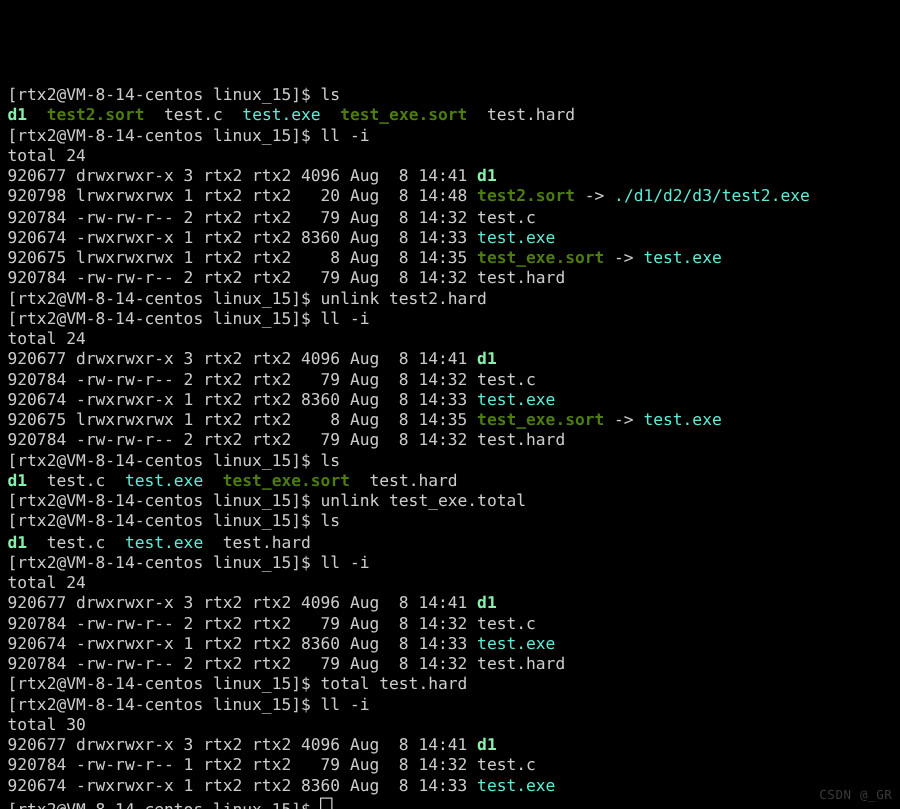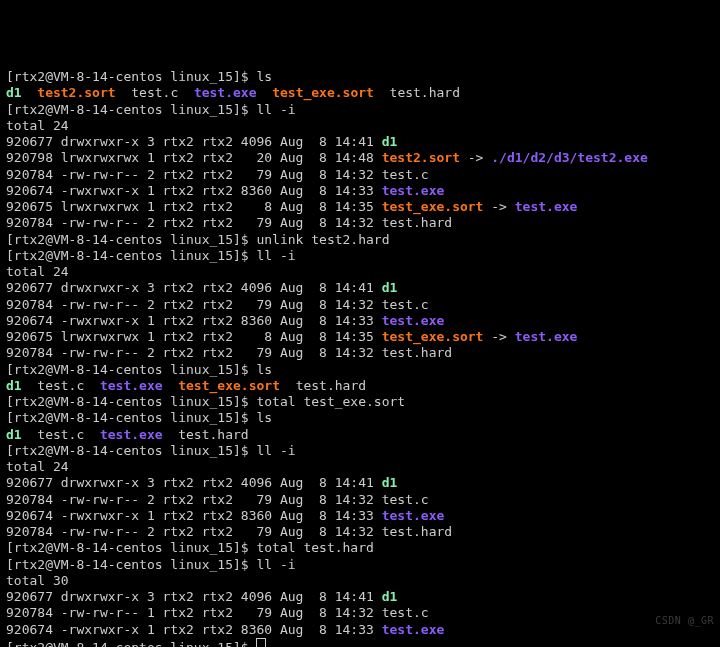--- a/index.html
+++ b/index.html
@@ -8,31 +8,31 @@
     background: #000;
     color: #ccc;
     font-family: "DejaVu Sans Mono", "Consolas", monospace;
     font-size: 13px;
     line-height: 1.25;
     white-space: pre;
     width: 720px;
     box-sizing: border-box;
   }
   .dir { color: #86efac; font-weight: bold; }
-  .exe { color: #8b5cf6; font-weight: bold; }
-  .sym { color: #f97316; font-weight: bold; }
+  .exe { color: #5eead4; font-weight: normal; }
+  .sym { color: #4d7c0f; font-weight: bold; }
   .cursor {
     display: inline-block;
     width: 8px; height: 14px;
     border: 1px solid #ccc;
     vertical-align: -2px;
   }
   .wm {
     position: fixed;
-    bottom: 20px; right: 6px;
+    bottom: 4px; right: 6px;
     color: #3a3a3a;
     font-size: 10px;
     letter-spacing: 0.5px;
   }
 </style>
 </head>
 <body>
 
 
 
@@ -49,21 +49,21 @@
 <span>[rtx2@VM-8-14-centos linux_15]$ </span><span>unlink test2.hard</span>
 <span>[rtx2@VM-8-14-centos linux_15]$ </span><span>ll -i</span>
 <span>total 24</span>
 920677 drwxrwxr-x 3 rtx2 rtx2 4096 Aug  8 14:41 <span class="dir">d1</span>
 920784 -rw-rw-r-- 2 rtx2 rtx2   79 Aug  8 14:32 <span>test.c</span>
 920674 -rwxrwxr-x 1 rtx2 rtx2 8360 Aug  8 14:33 <span class="exe">test.exe</span>
 920675 lrwxrwxrwx 1 rtx2 rtx2    8 Aug  8 14:35 <span class="sym">test_exe.sort</span> -&gt; <span class="exe">test.exe</span>
 920784 -rw-rw-r-- 2 rtx2 rtx2   79 Aug  8 14:32 <span>test.hard</span>
 <span>[rtx2@VM-8-14-centos linux_15]$ </span><span>ls</span>
 <span class="dir">d1</span>  <span>test.c</span>  <span class="exe">test.exe</span>  <span class="sym">test_exe.sort</span>  <span>test.hard</span>
-<span>[rtx2@VM-8-14-centos linux_15]$ </span><span>total test_exe.sort</span>
+<span>[rtx2@VM-8-14-centos linux_15]$ </span><span>unlink test_exe.total</span>
 <span>[rtx2@VM-8-14-centos linux_15]$ </span><span>ls</span>
 <span class="dir">d1</span>  <span>test.c</span>  <span class="exe">test.exe</span>  <span>test.hard</span>
 <span>[rtx2@VM-8-14-centos linux_15]$ </span><span>ll -i</span>
 <span>total 24</span>
 920677 drwxrwxr-x 3 rtx2 rtx2 4096 Aug  8 14:41 <span class="dir">d1</span>
 920784 -rw-rw-r-- 2 rtx2 rtx2   79 Aug  8 14:32 <span>test.c</span>
 920674 -rwxrwxr-x 1 rtx2 rtx2 8360 Aug  8 14:33 <span class="exe">test.exe</span>
 920784 -rw-rw-r-- 2 rtx2 rtx2   79 Aug  8 14:32 <span>test.hard</span>
 <span>[rtx2@VM-8-14-centos linux_15]$ </span><span>total test.hard</span>
 <span>[rtx2@VM-8-14-centos linux_15]$ </span><span>ll -i</span>

